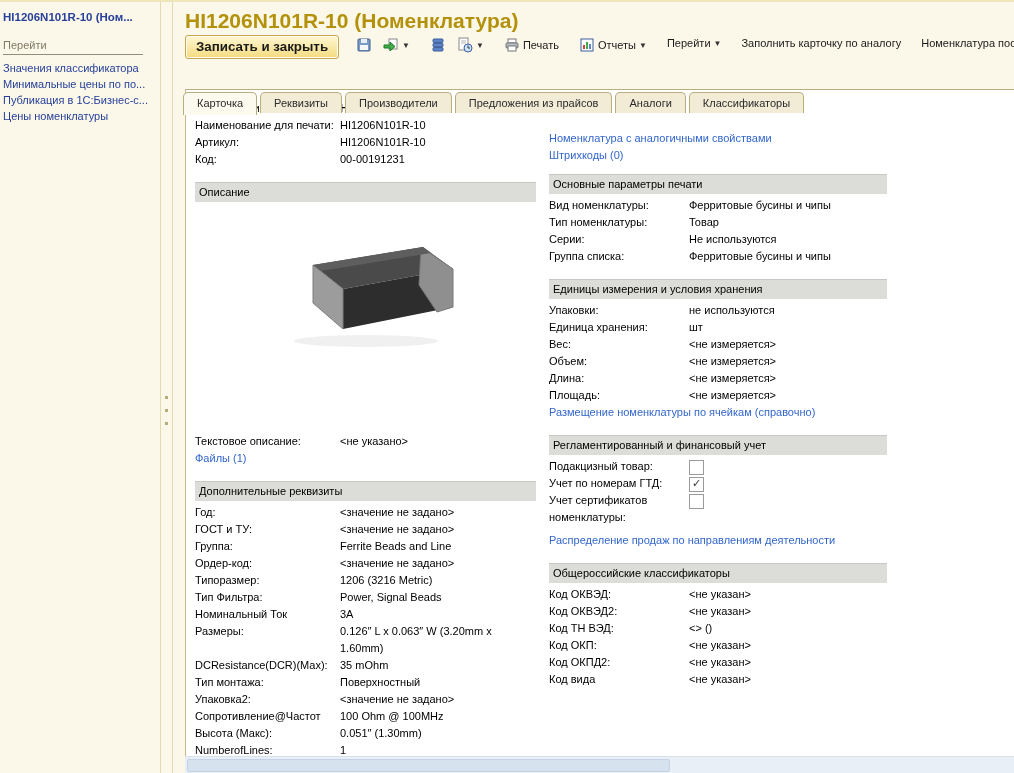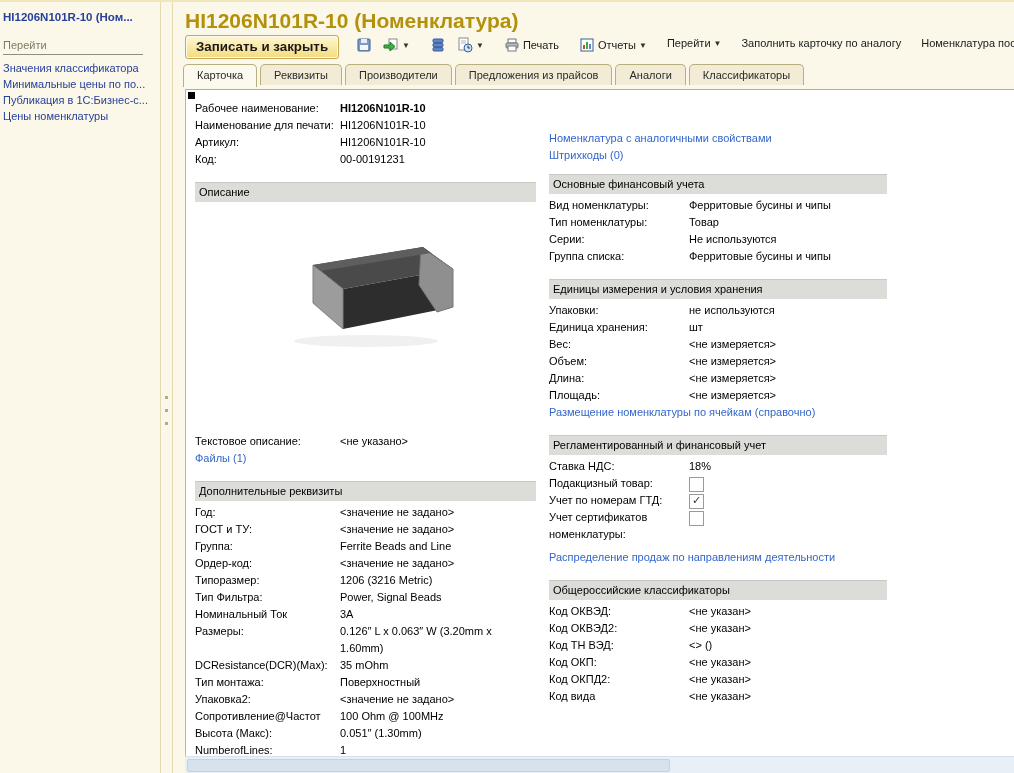--- a/index.html
+++ b/index.html
@@ -27,21 +27,21 @@
     padding:3px 10px 4px;font-weight:bold;color:#1a1a1a;cursor:pointer;box-shadow:0 0 0 1px #FDFBF0 inset;
   }
   .tb-sep{width:1px;height:18px;background:#CFC69E;margin:0 2px;}
   .tb-btn{display:flex;align-items:center;gap:3px;padding:2px 3px;border-radius:2px;cursor:pointer;color:#1a1a1a;}
   .tb-btn svg{display:block;}
   .dd{font-size:8px;color:#333;}
   
   .tabbar{position:absolute;left:10px;top:62px;display:flex;align-items:flex-end;gap:3px;z-index:3;}
   .tab{background:#F2ECD7;border:1px solid #B9AE7E;border-bottom:none;border-radius:5px 5px 0 0;
     padding:4px 13px 4px;color:#2b2b2b;cursor:pointer;}
-  .tab.active{background:#FCFAEE;padding-bottom:6px;margin-bottom:-2px;}
+  .tab.active{background:#FCFAEE;padding-bottom:6px;margin-bottom:-2px;margin-top:28px;}
   
   .content{position:absolute;left:12px;right:0;top:87px;bottom:16px;background:#fff;
     border-top:1px solid #B9AE7E;border-left:1px solid #C2B88C;box-sizing:border-box;
     padding:10px 10px 0 9px;overflow:hidden;}
   .form-marker{position:absolute;left:2px;top:2px;width:7px;height:7px;background:#000;}
   .content-grid{display:flex;}
   .col-left{width:341px;margin-right:13px;flex-shrink:0;}
   .col-right{width:338px;flex-shrink:0;}
   .frow{display:flex;line-height:17px;}
   .frow .lbl{width:145px;flex-shrink:0;}
@@ -302,21 +302,21 @@
 
       <div class="col-right">
         <div class="gap30"></div>
         <div>
 
         <div class="link">Номенклатура с аналогичными свойствами</div>
             <div class="link">Штрихкоды (0)</div>
           </div>
         <div class="gap10"></div>
 
-        <div class="sec-head">Основные финансовый учета</div>
+        <div class="sec-head">Основные параметры печати</div>
         <div>
 
             <div class="frow">
               <span class="lbl">Вид номенклатуры:</span>
               <span class="val">Ферритовые бусины и чипы</span>
             </div>
 
             <div class="frow">
               <span class="lbl">Тип номенклатуры:</span>
               <span class="val">Товар</span>
@@ -366,25 +366,20 @@
               <span class="lbl">Площадь:</span>
               <span class="val">&lt;не измеряется&gt;</span>
             </div>
           </div>
         <div class="link">Размещение номенклатуры по ячейкам (справочно)</div>
         <div class="gap14"></div>
 
         <div class="sec-head">Регламентированный и финансовый учет</div>
         <div>
 
-            <div class="frow">
-              <span class="lbl">Ставка НДС:</span>
-              <span class="val">18%</span>
-
-            </div>
 
             <div class="frow row-checkbox">
               <span class="lbl">Подакцизный товар:</span>
 
               <span class="cb"><i>✓</i></span>
             </div>
 
             <div class="frow row-checkbox checked">
               <span class="lbl">Учет по номерам ГТД:</span>
 

